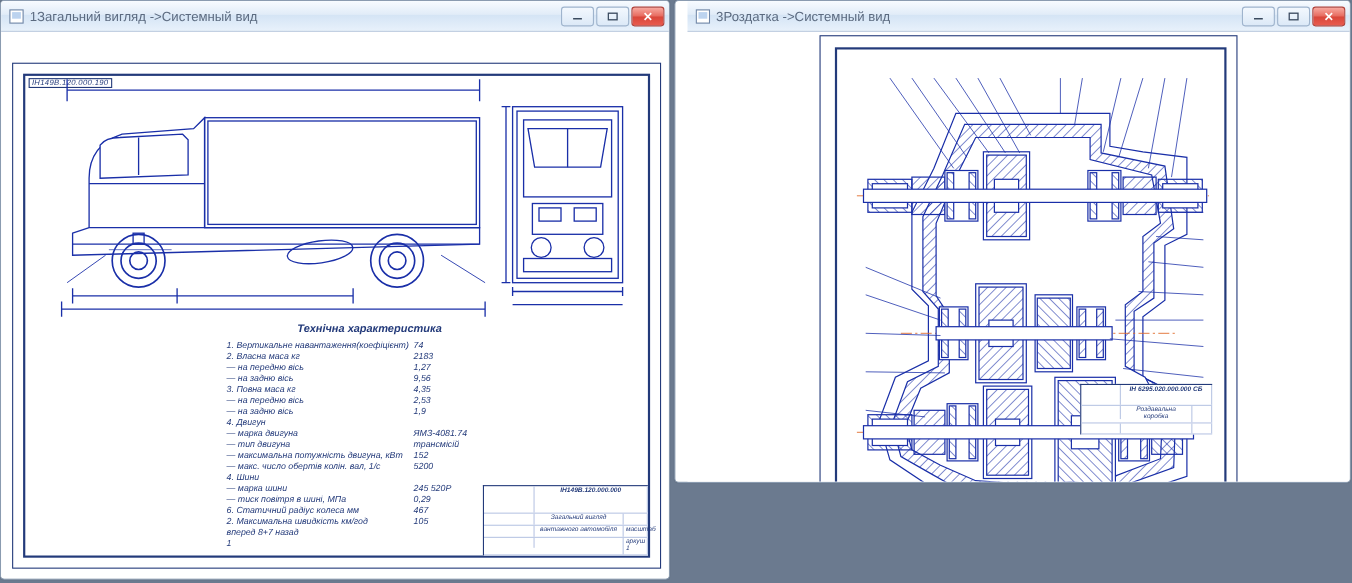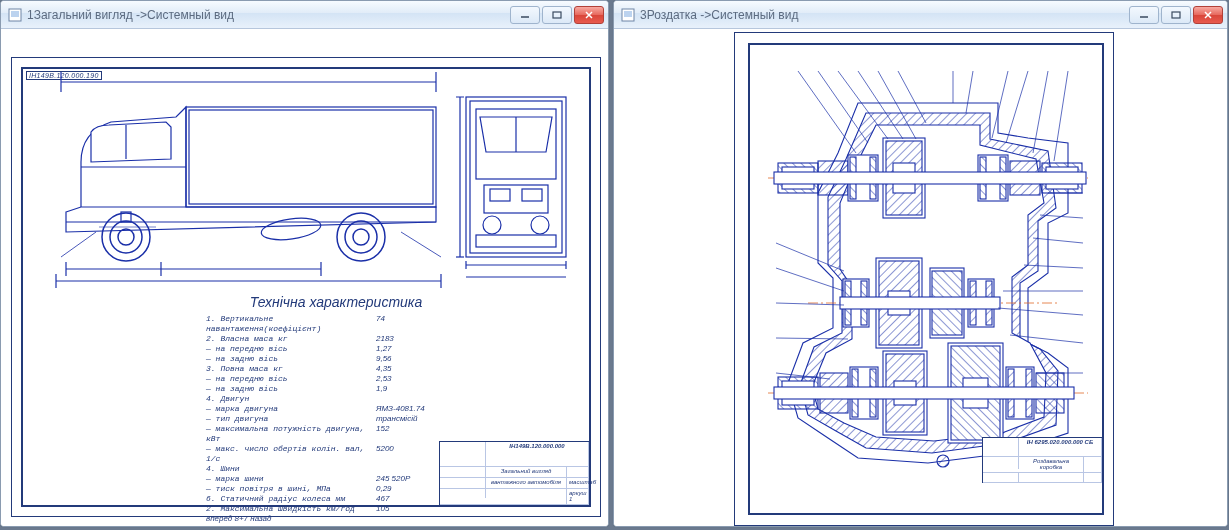--- a/index.html
+++ b/index.html
@@ -17,21 +17,21 @@
   .window {
     background: #fff;
     border: 1px solid #8a9bb0;
     border-radius: 4px;
     display: flex;
     flex-direction: column;
     overflow: hidden;
     box-shadow: 0 0 1px rgba(0,0,0,0.2);
   }
   .win-left  { width: 609px; height: 527px; }
-  .win-right { width: 615px; height: 527px; }
+  .win-right { width: 615px; height: 439px; padding-left: 11px; }
   .titlebar {
     height: 28px;
     background: linear-gradient(#f7fbff, #e1ecf8 45%, #d4e4f5 46%, #e8f1fb);
     border-bottom: 1px solid #b6c6dc;
     display: flex;
     align-items: center;
     padding: 0 4px 0 6px;
     color: #5c6b80;
   }
   .titlebar .icon {
@@ -79,23 +79,23 @@
   }
   .title-block .row { display:flex; border-bottom:1px solid #b9c6e4; }
   .title-block .cell { border-right:1px solid #b9c6e4; padding:1px 2px; line-height:1.1; }
   .tech-spec {
     position: absolute;
     color: #233a7a;
     font-size: 8px;
     font-style: italic;
     line-height: 1.25;
   }
-  .tech-spec .hdr { font-weight: normal; font-size: 14px; text-align:center; margin-bottom:2px;}
+  .tech-spec .hdr { font-weight: bold; font-size: 10px; text-align:center; margin-bottom:2px;}
   .tech-spec .line { display:flex; }
-  .tech-spec .k { width: 170px; font-family: Liberation Mono, monospace; }
+  .tech-spec .k { width: 170px; }
   .tech-spec .v { width: 70px; }
   .stamp {
     position:absolute;
     font-size:7px;
     color:#233a7a;
     font-style: italic;
     border:1px solid #233a7a;
     padding:0 2px;
     letter-spacing: 0.3px;
   }

